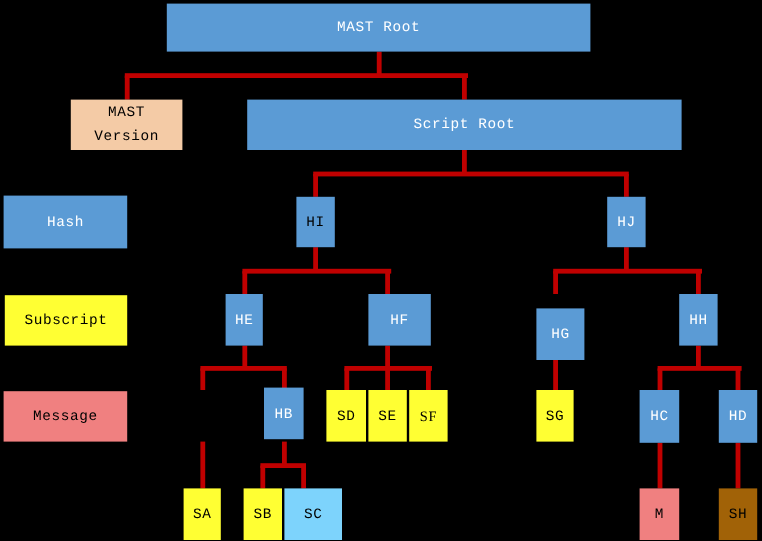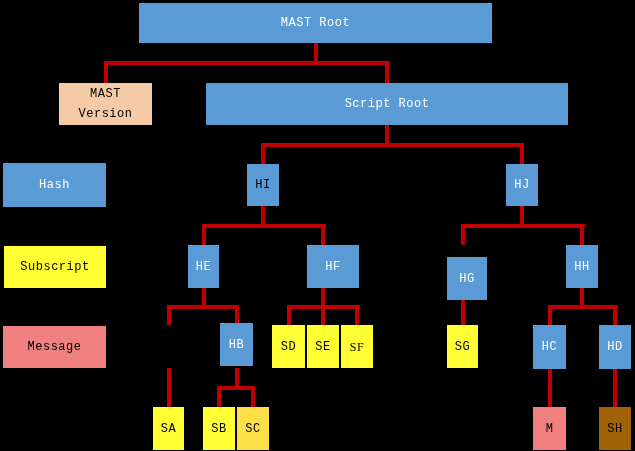--- a/index.html
+++ b/index.html
@@ -81,19 +81,19 @@
     <div class="node" style="left: 566px; top: 245px; width: 32px; height: 43px; background: rgb(91, 155, 213); color: rgb(255, 255, 255);">HH</div>
     <div class="node" style="left: 220px; top: 323px; width: 33px; height: 43px; background: rgb(91, 155, 213); color: rgb(255, 255, 255);">HB</div>
     <div class="node" style="left: 272px; top: 325px; width: 33px; height: 43px; background: rgb(255, 255, 51); color: rgb(0, 0, 0);">SD</div>
     <div class="node" style="left: 307px; top: 325px; width: 32px; height: 43px; background: rgb(255, 255, 51); color: rgb(0, 0, 0);">SE</div>
     <div class="node" style="left: 341px; top: 325px; width: 32px; height: 43px; background: rgb(255, 255, 51); color: rgb(0, 0, 0); font-family: Liberation Serif, serif;">SF</div>
     <div class="node" style="left: 447px; top: 325px; width: 31px; height: 43px; background: rgb(255, 255, 51); color: rgb(0, 0, 0);">SG</div>
     <div class="node" style="left: 533px; top: 325px; width: 33px; height: 44px; background: rgb(91, 155, 213); color: rgb(255, 255, 255);">HC</div>
     <div class="node" style="left: 599px; top: 325px; width: 32px; height: 44px; background: rgb(91, 155, 213); color: rgb(255, 255, 255);">HD</div>
     <div class="node" style="left: 153px; top: 407px; width: 31px; height: 43px; background: rgb(255, 255, 51); color: rgb(0, 0, 0);">SA</div>
     <div class="node" style="left: 203px; top: 407px; width: 32px; height: 43px; background: rgb(255, 255, 51); color: rgb(0, 0, 0);">SB</div>
-    <div class="node" style="left: 237px; top: 407px; width: 32px; height: 43px; background: #fde047; color: rgb(0, 0, 0);">SC</div>
+    <div class="node" style="left: 237px; top: 407px; width: 48px; height: 43px; background: #7dd3fc; color: rgb(0, 0, 0);">SC</div>
     <div class="node" style="left: 533px; top: 407px; width: 33px; height: 43px; background: rgb(240, 128, 128); color: rgb(0, 0, 0);">M</div>
     <div class="node" style="left: 599px; top: 407px; width: 32px; height: 43px; background: #a16207; color: rgb(0, 0, 0);">SH</div>
     <div class="node" style="left: 4px; top: 246px; width: 102px; height: 42px; background: rgb(255, 255, 51); color: rgb(0, 0, 0);">Subscript</div>
     <div class="node" style="left: 3px; top: 163px; width: 103px; height: 44px; background: rgb(91, 155, 213); color: rgb(255, 255, 255);">Hash</div>
     <div class="node" style="left: 3px; top: 326px; width: 103px; height: 42px; background: rgb(240, 128, 128); color: rgb(0, 0, 0);">Message</div>
   </div>
 
 </body></html>

